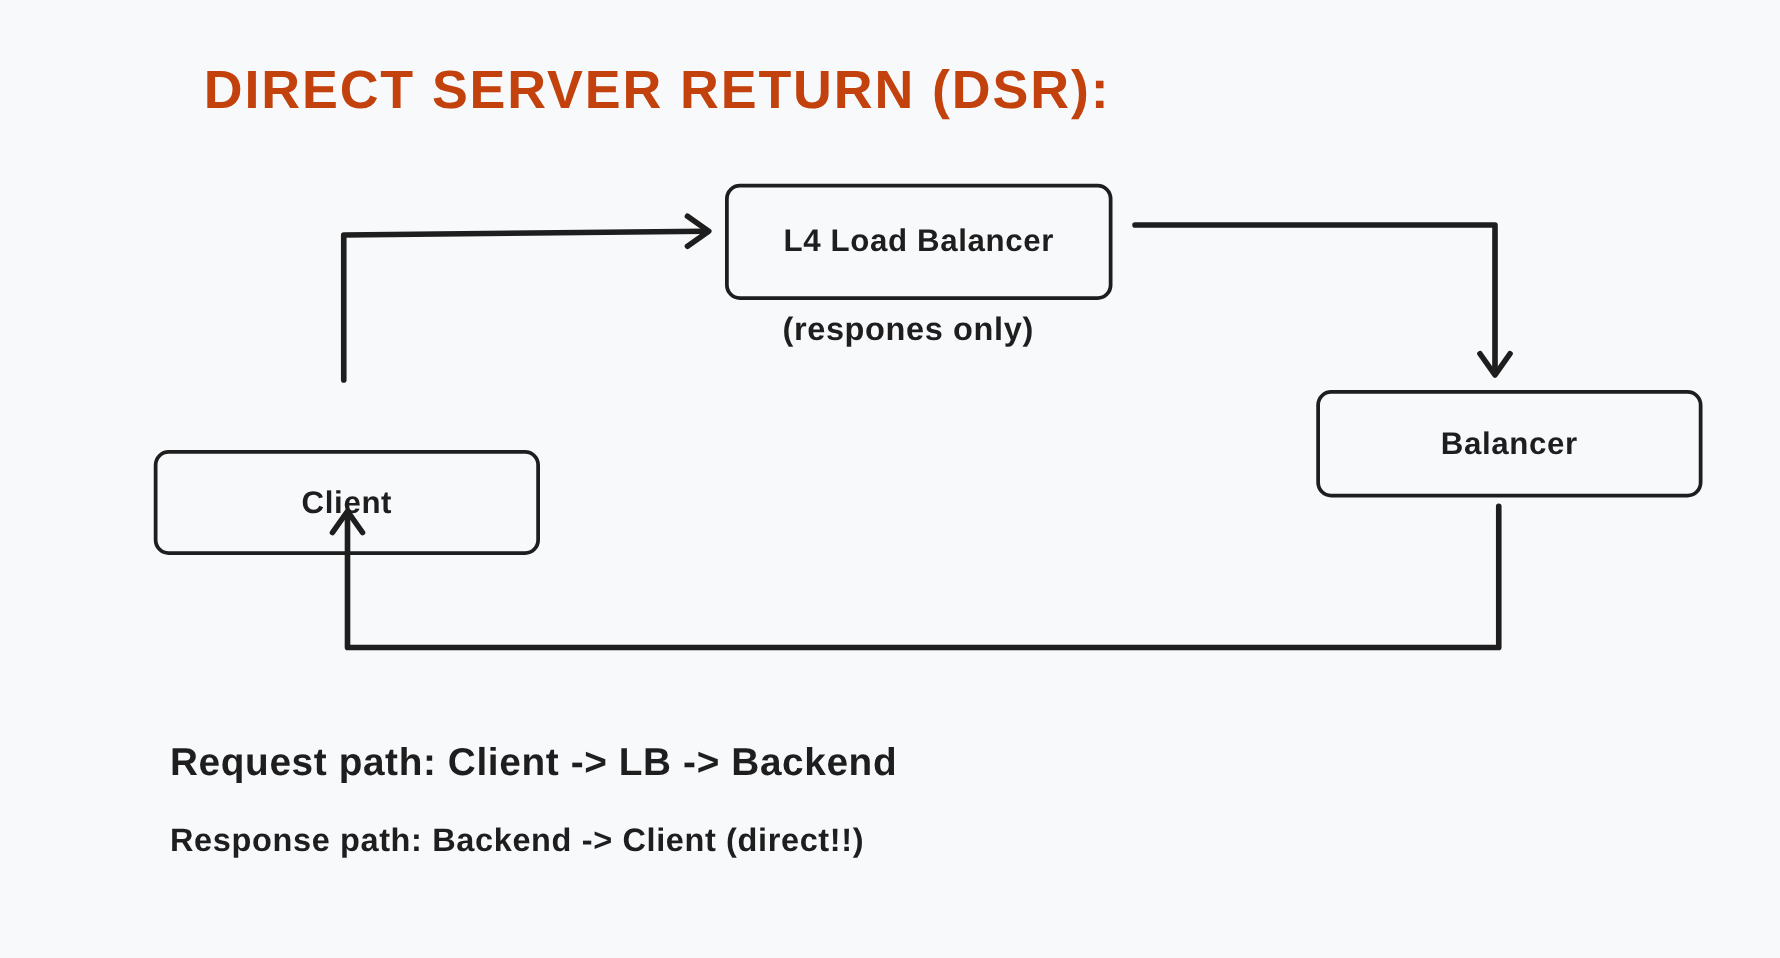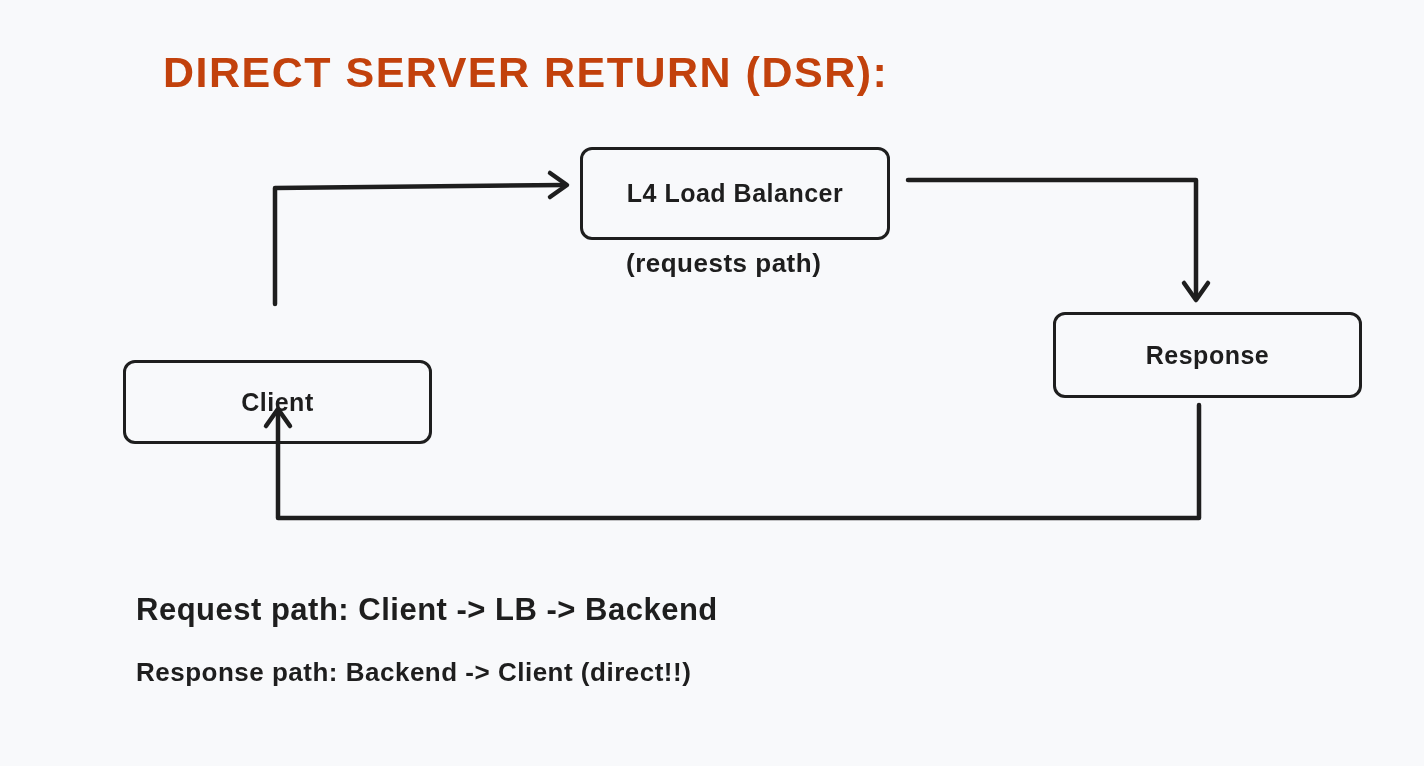--- a/index.html
+++ b/index.html
@@ -89,23 +89,23 @@
 
   <div class="node node-lb">
     <span>L4 Load Balancer</span>
   </div>
 
   <div class="node node-client">
     <span>Client</span>
   </div>
 
   <div class="node node-backend">
-    <span>Response</span>
+    <span>Balancer</span>
   </div>
 
-  <div class="annotation requests-only">(requests path)</div>
+  <div class="annotation requests-only">(respones only)</div>
 
 
   <div class="caption caption-request">Request path: Client -&gt; LB -&gt; Backend</div>
 
   <div class="caption caption-response">Response path: Backend -&gt; Client (direct!!)</div>
 
 </div>
 
 </body></html>

